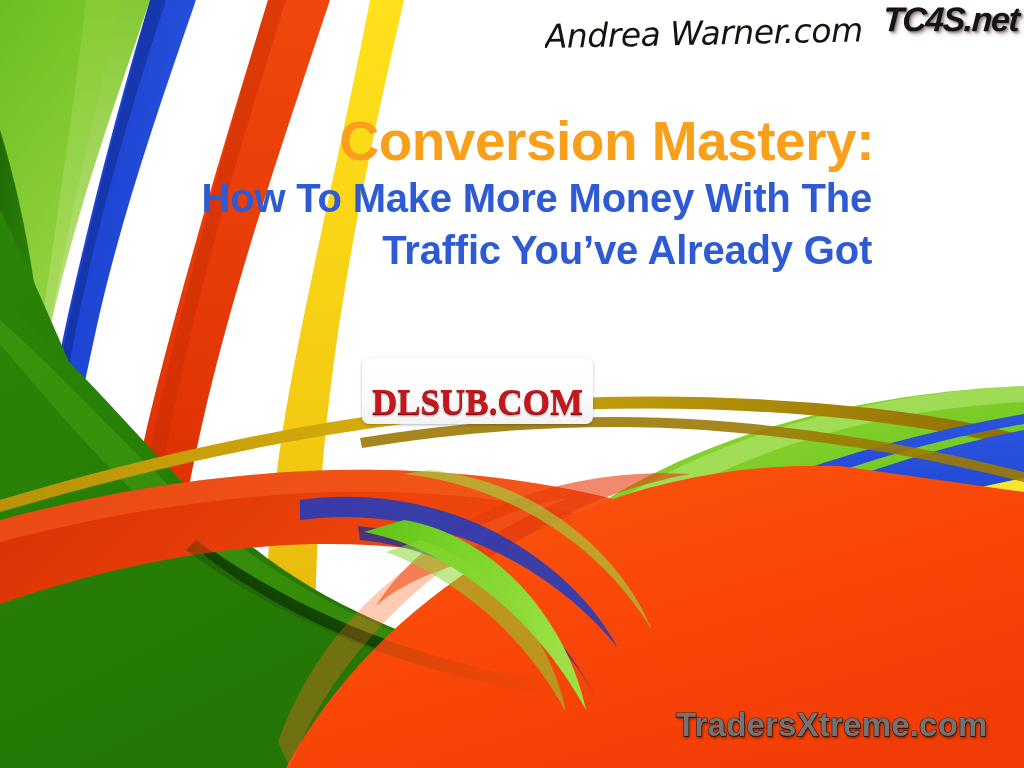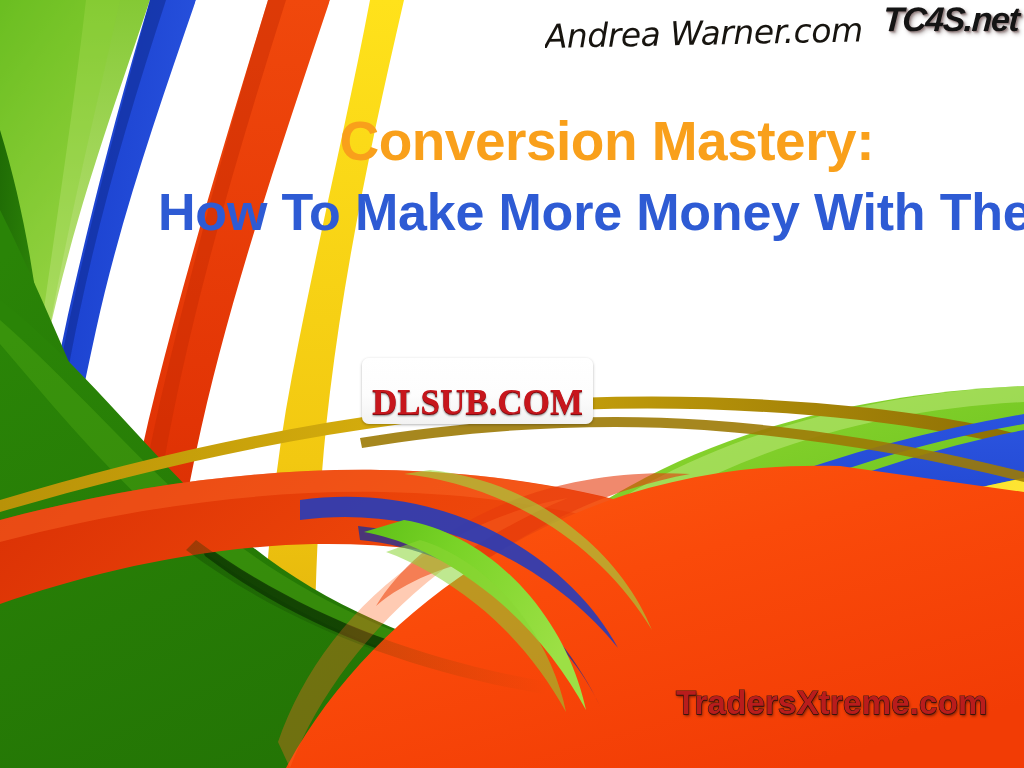--- a/index.html
+++ b/index.html
@@ -36,25 +36,25 @@
   }
   .title-main {
     font-size: 55px;
     font-weight: bold;
     line-height: 1.08;
     letter-spacing: -0.5px;
     margin: 0 0 2px 0;
     white-space: nowrap;
   }
   .title-sub {
-    font-size: 52px;
+    font-size: 40px;
     font-weight: bold;
     line-height: 1.28;
     letter-spacing: -0.2px;
-    margin: 8px;
+    margin: 2px;
   }
   .title-sub .line { display: block; white-space: nowrap; }
 
   
   .signature {
     position: absolute;
     left: 545px;
     top: 6px;
     z-index: 25;
     width: 390px;
@@ -104,26 +104,26 @@
       0 2px 2px rgba(0,0,0,0.45);
     line-height: 1;
     display: block;
     margin-top: 24px;
   }
 
   
   .wm-traders {
     position: absolute;
     left: 676px;
-    top: 686px;
+    top: 708px;
     z-index: 40;
     font-size: 33px;
     font-weight: bold;
     letter-spacing: 0.2px;
-    color: #b91c1c;
+    color: #737373;
     -webkit-text-stroke: 1.2px #4a2018;
     paint-order: stroke fill;
     text-shadow:
       0 1px 0 #3a140c,
       1px 2px 3px rgba(0,0,0,0.55);
     line-height: 1;
     text-align: right;
   }
 </style>
 </head>
@@ -337,20 +337,21 @@
   <div class="signature">
     <svg viewBox="0 0 390 56" xmlns="http://www.w3.org/2000/svg" aria-label="signature">
       <text x="0" y="42" font-family="DejaVu Sans, sans-serif" font-size="33" font-style="italic" font-weight="400" fill="#17140f" transform="rotate(-1.2 0 42)" letter-spacing="-0.5">Andrea Warner.com</text>
     </svg>
   </div>
 
   <div class="title-block">
     <div class="title-main" style="color:#F9A01B;">Conversion Mastery:</div>
     <div class="title-sub" style="color:#2E5BD4;">
       <span class="line">How To Make More Money With The</span>
+      <span class="line">Traffic You’ve Already Got</span>
     </div>
   </div>
 
   <div class="wm-tc4s">TC4S.net</div>
 
   <div class="wm-dlsub">
     <span class="txt">DLSUB.COM</span>
   </div>
 
   <div class="wm-traders">TradersXtreme.com</div>

